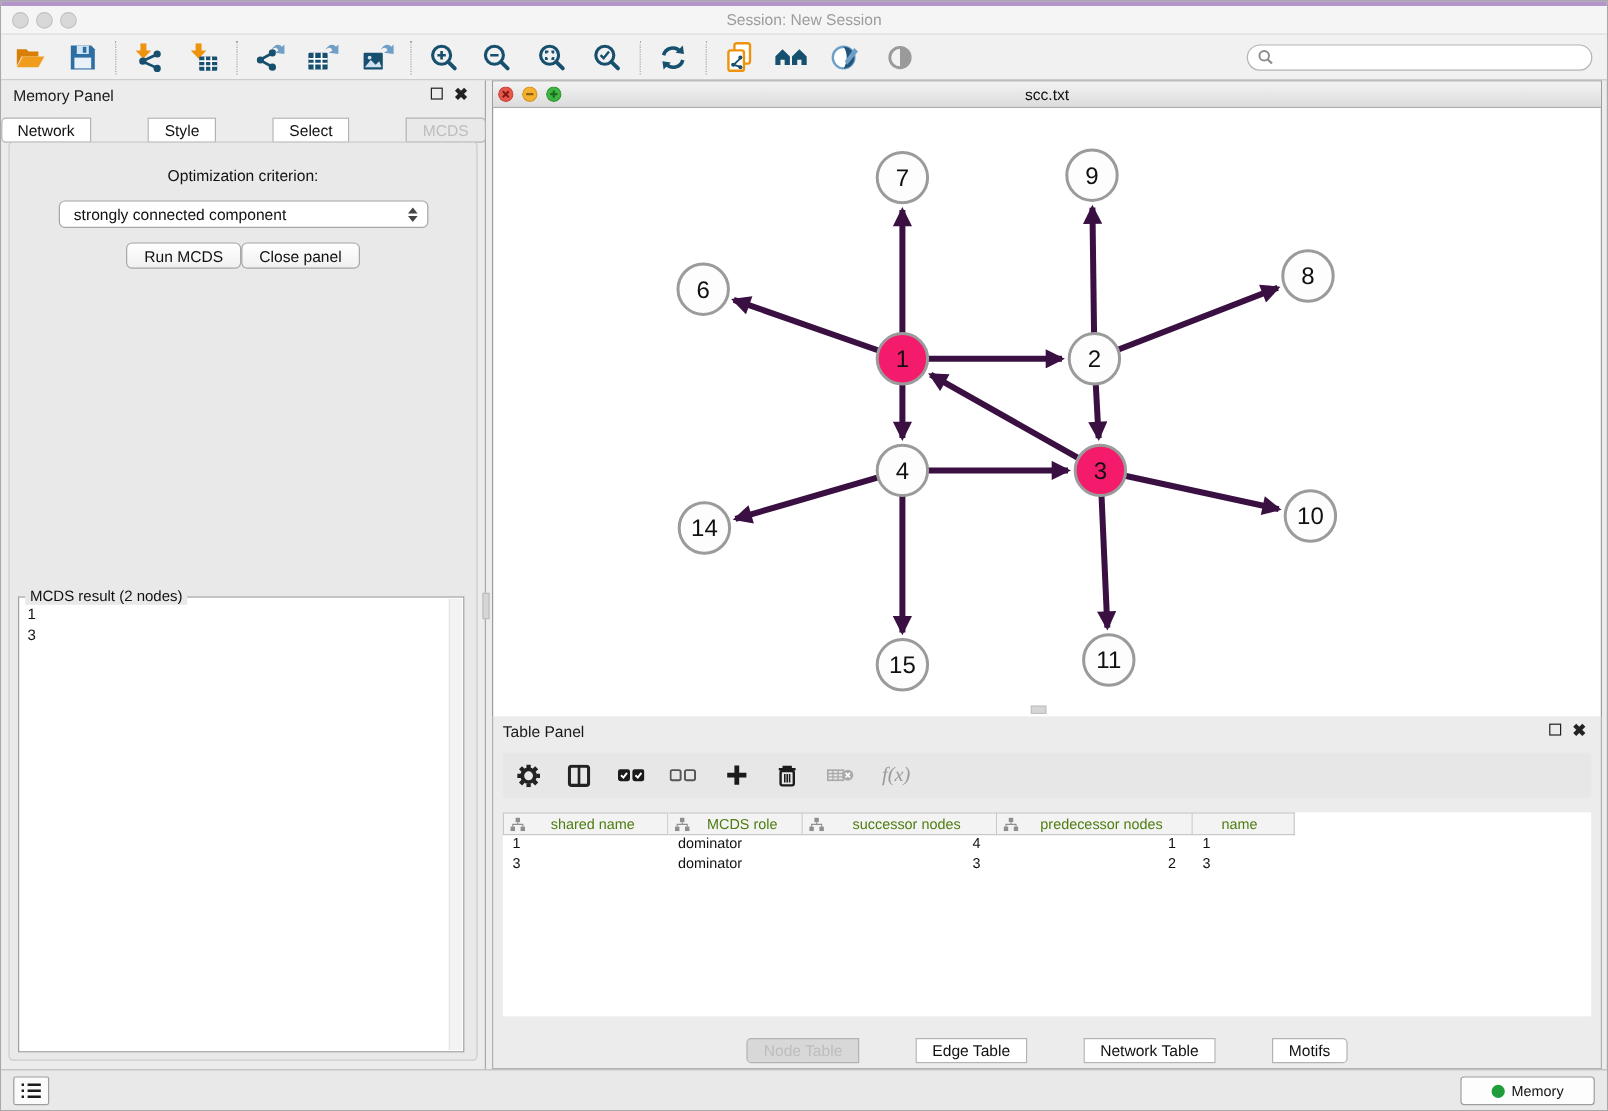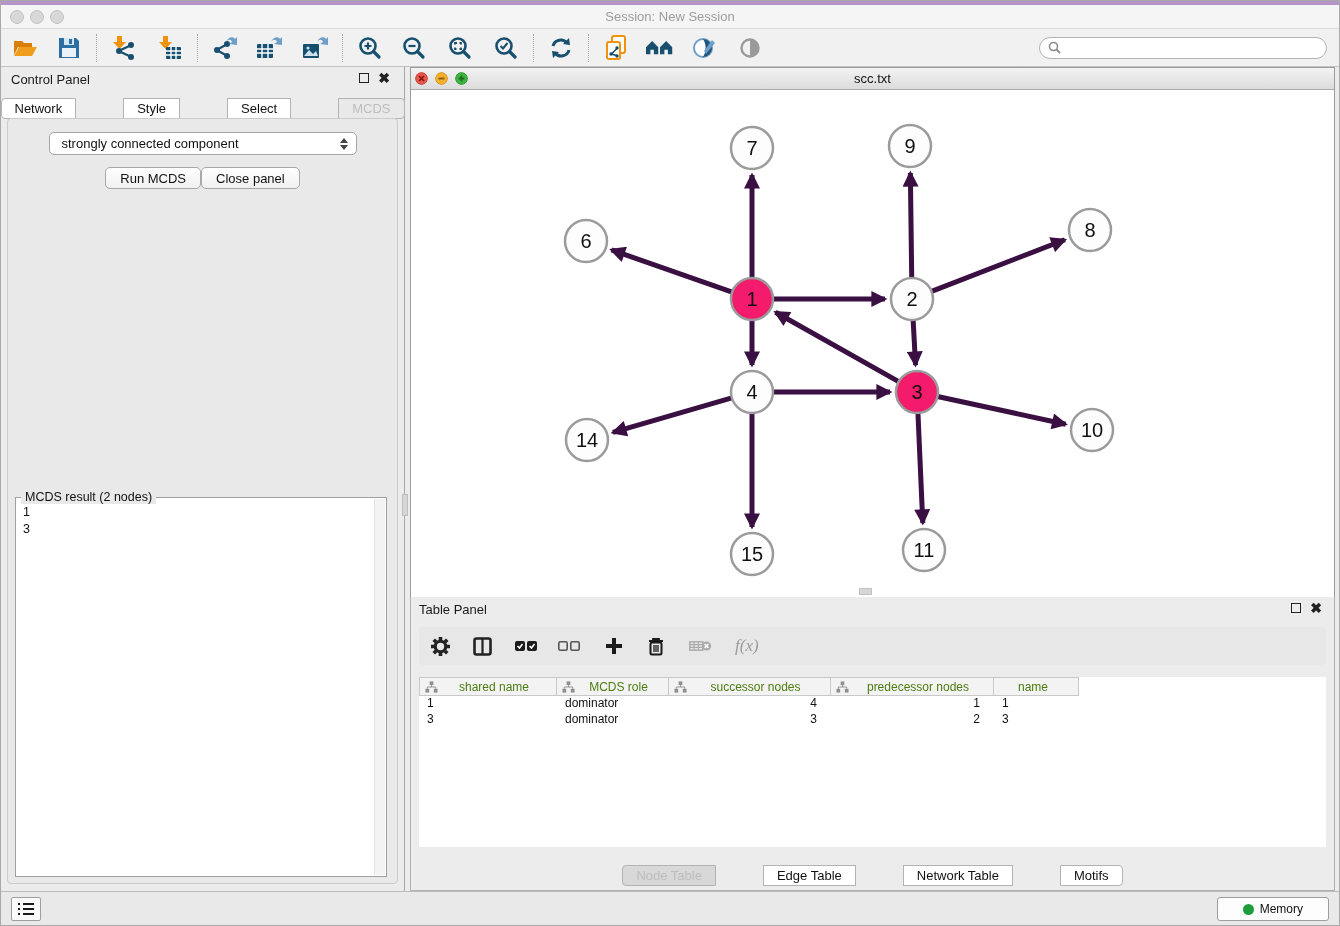--- a/index.html
+++ b/index.html
@@ -252,33 +252,34 @@
       <svg width="13" height="13" viewBox="0 0 13 13">
           <circle cx="5.5" cy="5.5" r="4" fill="none" stroke="#8b8b8b" stroke-width="1.6"></circle>
           <path d="M8.5 8.5 L12 12" stroke="#8b8b8b" stroke-width="1.8"></path>
         </svg>
       <input type="text" placeholder="" style="">
     </div>
   </div>
 
   <div class="control-panel">
     <div class="panel-head">
-      <span class="ptitle">Control Panel</span>
+      <span class="ptitle">Memory Panel</span>
       <span class="pbtns">
         <span class="float-ic"></span>
         <span class="close-ic">✖</span>
       </span>
     </div>
     <div class="seg-tabs">
         <span class="seg-tab">Network</span>
         <span class="seg-tab">Style</span>
         <span class="seg-tab">Select</span>
         <span class="seg-tab seg-disabled">MCDS</span>
       </div>
     <div class="cp-content">
+      <div class="opt-label">Optimization criterion:</div>
       <div class="criterion">
         <span>strongly connected component</span>
         <span class="stepper">
             <i class="up"></i>
             <i class="down"></i>
           </span>
       </div>
       <div class="btn-row">
         <button class="pbtn">Run MCDS</button>
         <button class="pbtn">Close panel</button>

